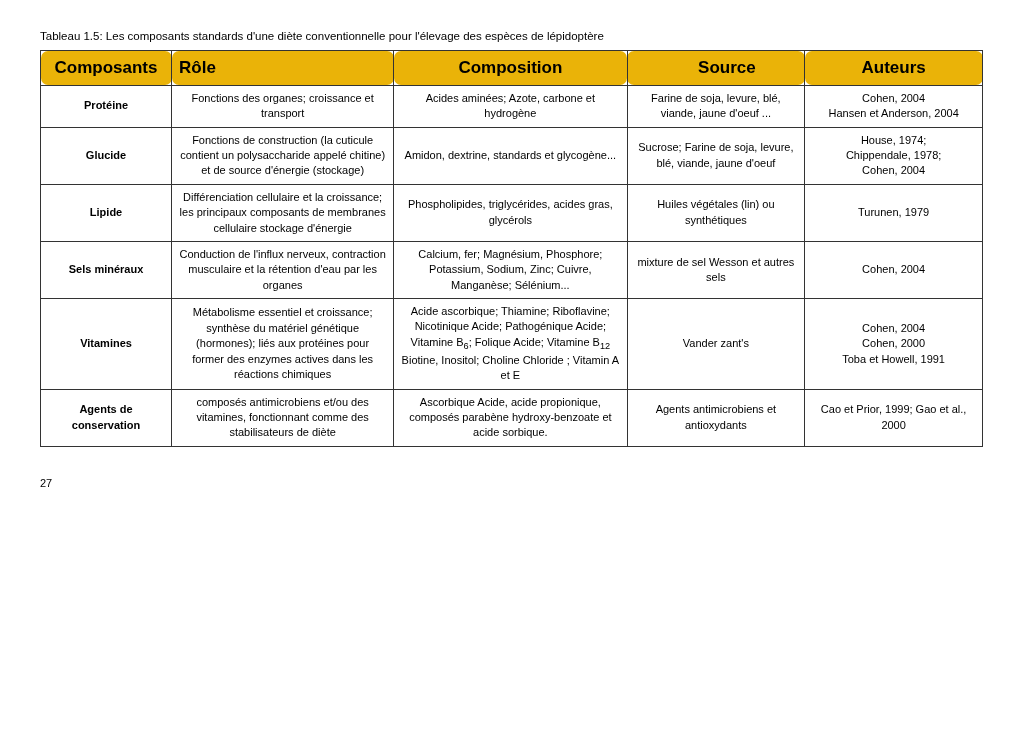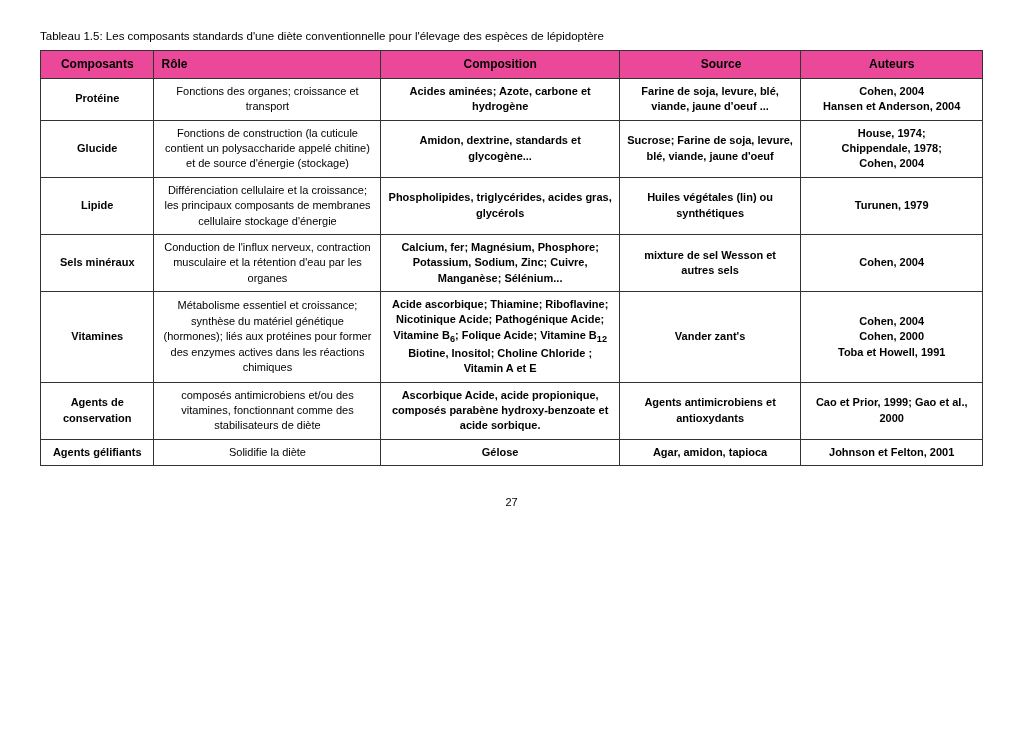--- a/index.html
+++ b/index.html
@@ -19,26 +19,26 @@
       width: 100%;
       border-collapse: collapse;
       border: 1px solid #333;
     }
     th, td {
       border: 1px solid #333;
       padding: 5px 7px;
       vertical-align: middle;
       text-align: center;
       line-height: 1.4;
-      font-weight: bold;
     }
     thead th {
       font-weight: bold;
-      font-size: 12px;
-      background: #ec4899;
+      font-size: 17px;
+      background: #eab308;
+      border-radius: 7px;
     }
     .col-composants {
       font-weight: bold;
       width: 100px;
     }
     .col-role {
       width: 200px;
       font-weight: bold;
       text-align: left;
     }
@@ -46,21 +46,21 @@
       width: 210px;
     }
     .col-source {
       width: 160px;
       padding-left: 29px;
     }
     .col-auteurs {
       width: 160px;
     }
     .page-number {
-      text-align: center;
+      text-align: left;
       margin-top: 30px;
       font-size: 11px;
     }
     td.role-cell {
       text-align: center;
       font-weight: normal;
       margin-top: 36px;
     }
   </style>
 </head>
@@ -114,23 +114,16 @@
         <td>Vander zant's</td>
         <td>Cohen, 2004<br>Cohen, 2000<br>Toba et Howell, 1991</td>
       </tr>
       <tr>
         <td class="col-composants"><strong>Agents de conservation</strong></td>
         <td class="role-cell">composés antimicrobiens et/ou des vitamines, fonctionnant comme des stabilisateurs de diète</td>
         <td>Ascorbique Acide, acide propionique, composés parabène hydroxy-benzoate et acide sorbique.</td>
         <td>Agents antimicrobiens et antioxydants</td>
         <td>Cao et Prior, 1999; Gao et al., 2000</td>
       </tr>
-      <tr>
-        <td class="col-composants"><strong>Agents gélifiants</strong></td>
-        <td class="role-cell">Solidifie la diète</td>
-        <td>Gélose</td>
-        <td>Agar, amidon, tapioca</td>
-        <td>Johnson et Felton, 2001</td>
-      </tr>
     </tbody>
 </table>
 
 <div class="page-number">27</div>
 
 </body></html>

